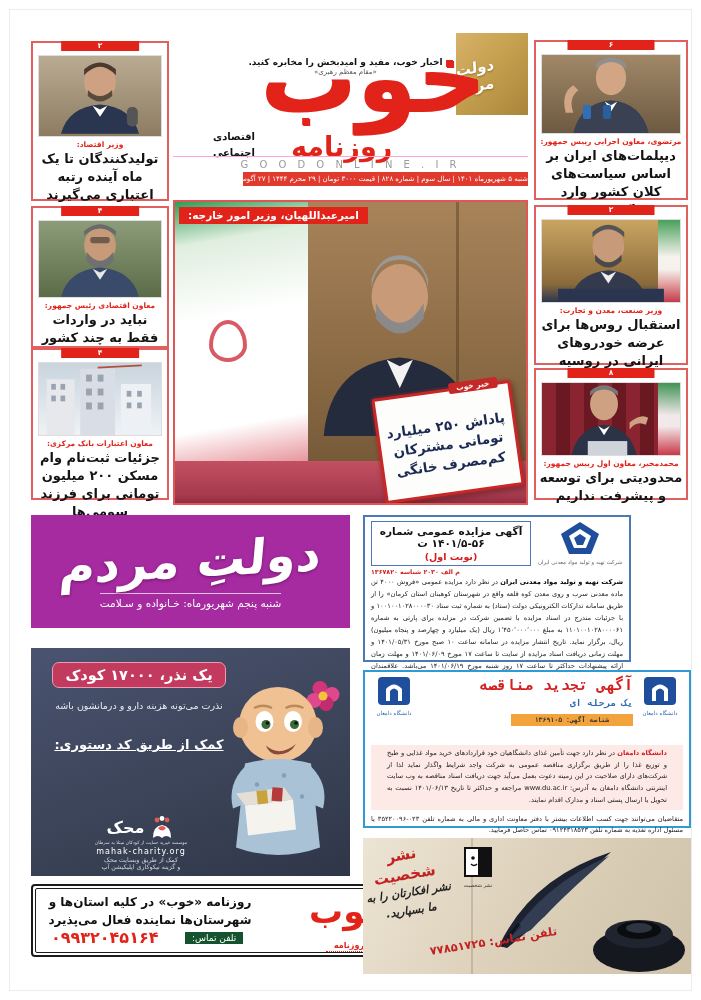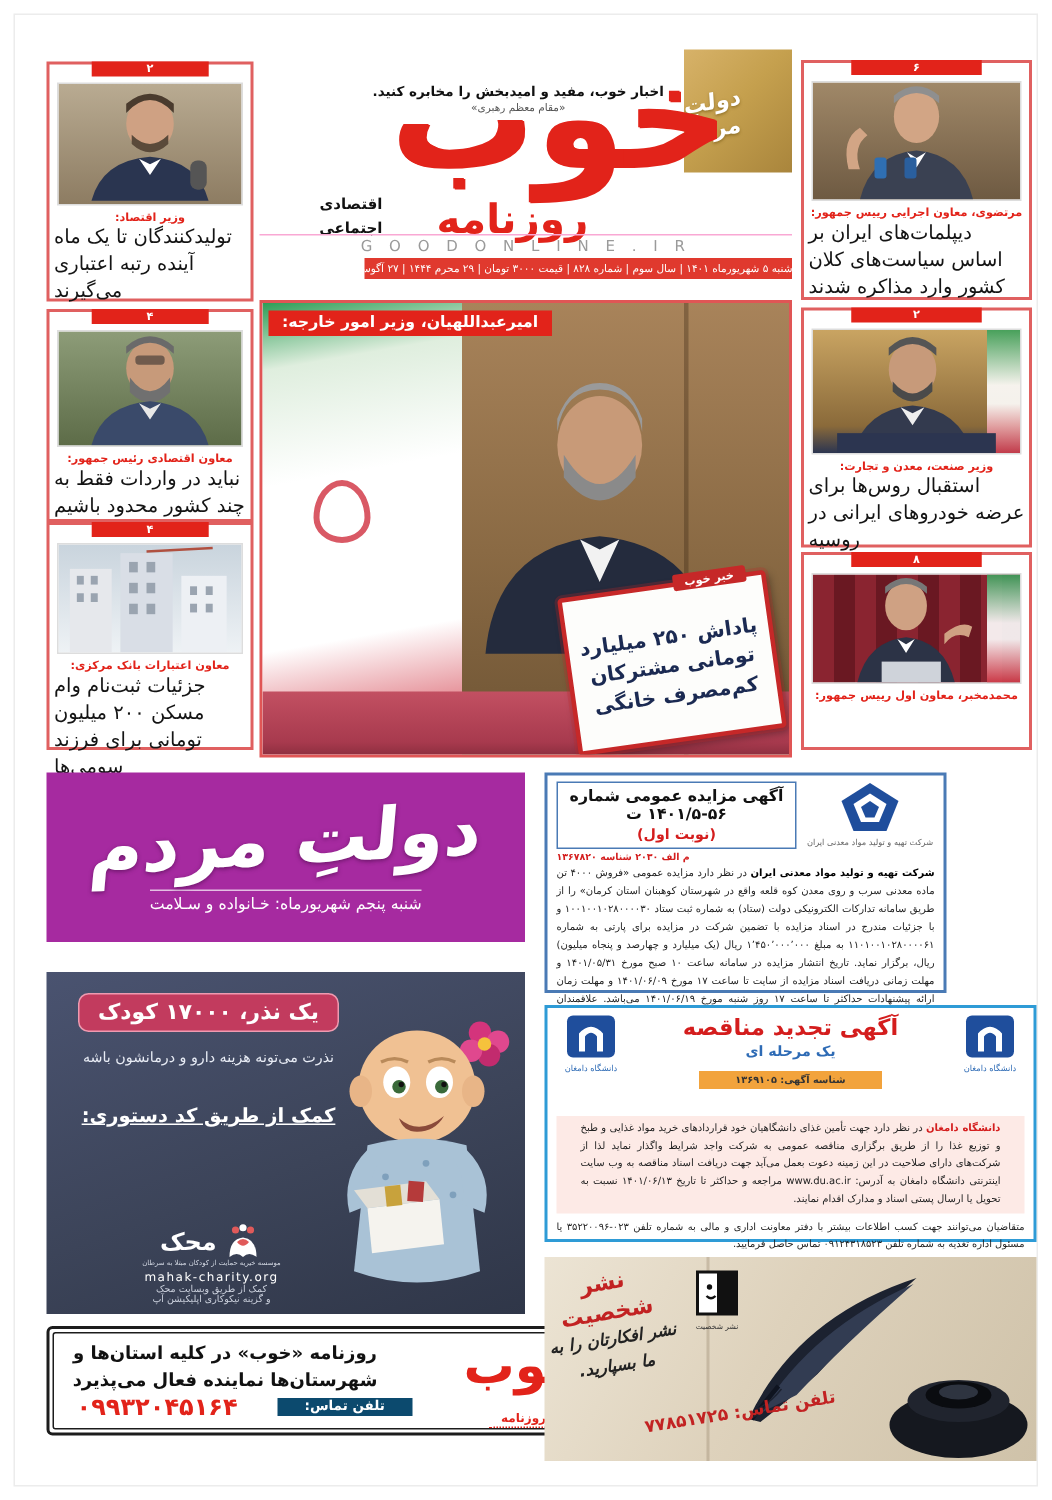--- a/index.html
+++ b/index.html
@@ -54,21 +54,21 @@
   .stamp-text{position:absolute;inset:12px 6px 6px;display:flex;align-items:center;justify-content:center;
     text-align:center;direction:rtl;font-size:13.5px;font-weight:800;color:#1b2a52;line-height:1.45;}
 
   
   .sbox{position:absolute;border:2px solid #e06060;box-sizing:border-box;background:#fff;}
   .pagebar{position:absolute;top:-2px;left:50%;transform:translateX(-50%);width:58%;height:10px;
     background:#e2231a;color:#fff;font-size:7.5px;line-height:10px;text-align:center;font-weight:bold;}
   .sphoto{position:relative;margin:12px 5px 3px;overflow:hidden;border:1px solid #ddd;}
   .sphoto svg{position:absolute;left:0;bottom:0;width:100%;height:100%;}
   .skicker{color:#e2231a;font-size:7.5px;font-weight:bold;text-align:center;direction:rtl;margin-top:2px;}
-  .shead{color:#141414;font-size:13px;font-weight:400;text-align:left;direction:rtl;
+  .shead{color:#141414;font-size:13px;font-weight:700;text-align:center;direction:rtl;
     line-height:1.38;padding:1px 3px;}
   .ph-l1{background:linear-gradient(180deg,#b9ab92 0%,#8d7c62 100%);}
   .ph-l2{background:linear-gradient(180deg,#8d9c78 0%,#5d6c48 100%);}
   .ph-l3{background:linear-gradient(180deg,#c9d4dd 0%,#eef2f5 100%);}
   .ph-r1{background:linear-gradient(180deg,#a08868 0%,#6e5a42 100%);}
   .ph-r2{background:linear-gradient(180deg,#c9a462 0%,#8a6a3a 78%,#2c3550 100%);}
   .ph-r3{background:repeating-linear-gradient(90deg,#8a2430 0 14px,#6a1822 14px 28px);}
   .flag-strip{position:absolute;right:0;top:0;width:16%;height:100%;
     background:linear-gradient(180deg,#3aa05a 0%,#fff 45%,#fff 60%,#d23c4a 100%);opacity:.9;}
   .mic-blue{position:absolute;left:30%;bottom:18%;width:8px;height:14px;background:#2f6fb3;border-radius:2px;}
@@ -95,21 +95,21 @@
   .auction-body{font-size:6.7px;line-height:1.78;text-align:justify;color:#222;}
   .auction-body .lead{font-weight:800;color:#000;}
 
   
   .tender{position:absolute;left:363px;top:670px;width:328px;height:158px;border:2px solid #2e9bd6;
     box-sizing:border-box;background:#fff;direction:rtl;padding:4px 6px;}
   .tender-head{display:flex;align-items:flex-start;gap:4px;}
   .uni-logo{width:46px;text-align:center;}
   .uni-logo svg{width:34px;height:30px;}
   .uni-logo .cap{font-size:5.5px;color:#2e6bb5;}
-  .tender-center{flex:1;text-align:center;}
+  .tender-center{flex:1;font-family:Liberation Mono, monospace;}
   .tender-center .t{font-size:15px;font-weight:800;color:#d41d1d;}
   .tender-center .s{font-size:9.5px;font-weight:bold;color:#2e6bb5;margin-top:2px;}
   .tender-center .idbar{display:inline-block;background:#f2a33c;color:#333;font-size:6.5px;
     font-weight:bold;padding:2px 24px;margin-top:4px;}
   .tender-body{background:#fdeae6;font-size:6.7px;line-height:1.75;text-align:justify;color:#222;
     padding:3px 16px;margin-top:18px;}
   .tender-body .lead{color:#d41d1d;font-weight:800;}
   .tender-body2{font-size:6.6px;line-height:1.7;color:#222;margin-top:4px;text-align:justify;}
   .tender-date{font-size:6.4px;color:#222;margin-top:2px;}
   .tender-footer{width:55%;margin:3px auto 0;background:#fdeae6;color:#d41d1d;
@@ -136,22 +136,22 @@
   
   .strip{position:absolute;left:31px;top:884px;width:371px;height:73px;border:2px solid #1c1c1c;
     border-radius:4px;box-sizing:border-box;background:#fff;}
   .strip:after{content:"";position:absolute;inset:2px;border:1px solid #1c1c1c;border-radius:2px;pointer-events:none;}
   .strip-text{position:absolute;left:8px;top:7px;width:218px;text-align:center;direction:rtl;
     font-size:12px;font-weight:800;color:#111;line-height:1.5;}
   .strip-logo{position:absolute;right:8px;top:4px;width:86px;text-align:center;color:#e2231a;}
   .strip-logo .lg{font-size:34px;font-weight:800;line-height:1.25;}
   .strip-logo .ls{font-size:8px;font-weight:bold;border-bottom:1px dotted #e2231a;display:inline-block;padding:0 8px 1px;}
   .strip-phone{position:absolute;left:18px;bottom:8px;color:#e2231a;font-size:16px;font-weight:800;direction:ltr;}
-  .strip-tag{position:absolute;left:152px;bottom:11px;background:#0c4a6e;color:#fff;font-size:9px;
-    font-weight:bold;padding:1px 18px;direction:rtl;}
+  .strip-tag{position:absolute;left:152px;bottom:11px;background:#14532d;color:#fff;font-size:9px;
+    font-weight:normal;padding:1px 7px;direction:rtl;}
 
   
   .pub{position:absolute;left:363px;top:838px;width:328px;height:136px;overflow:hidden;
     background:linear-gradient(120deg,#ece4d4 0%,#ded2bc 45%,#cfc2a9 100%);}
   .pub-fold{position:absolute;left:108px;top:0;width:2px;height:100%;background:rgba(120,100,70,.25);}
   .pub-brand{position:absolute;right:250px;top:8px;width:76px;text-align:center;color:#c22222;
     font-size:15px;font-weight:800;transform:rotate(-10deg);direction:rtl;line-height:1.3;}
   .pub-text{position:absolute;right:238px;top:46px;width:86px;color:#222;font-size:11px;
     font-weight:bold;font-style:italic;transform:rotate(-9deg);direction:rtl;text-align:center;line-height:1.6;}
   .pub-phone{position:absolute;left:66px;bottom:26px;color:#c22222;font-size:11.5px;font-weight:800;
@@ -310,20 +310,21 @@
       <svg viewBox="0 0 100 62">
           <ellipse cx="44" cy="18" rx="12" ry="14" fill="#cfa183"></ellipse>
           <path d="M32 11 Q44 0 56 11 L56 7 Q44 -3 32 7 Z" fill="#777"></path>
           <path d="M16 62 Q22 38 44 36 Q66 38 72 62 Z" fill="#2c3346"></path>
           <path d="M39 37 L44 45 L49 37 L44 40 Z" fill="#fff"></path>
           <path d="M66 34 Q76 26 82 30 L80 36 Q72 32 66 40 Z" fill="#cfa183"></path>
           <rect x="30" y="50" width="34" height="12" fill="#cfd3da"></rect>
         </svg>
     </div>
     <div class="skicker" data-interactable="false">محمدمخبر، معاون اول رییس جمهور:</div>
+    <div class="shead" data-interactable="false">محدودیتی برای توسعه و پیشرفت نداریم</div>
   </div>
 
   <div class="dolat" data-interactable="false">
     <div class="big" data-interactable="false">دولتِ مردم</div>
     <div class="sub" data-interactable="false">شنبه پنجم شهریورماه: خـانواده و سـلامت</div>
   </div>
 
   <div class="auction" data-interactable="false">
     <div class="auction-head">
       <div class="auction-logo" data-interactable="false">

